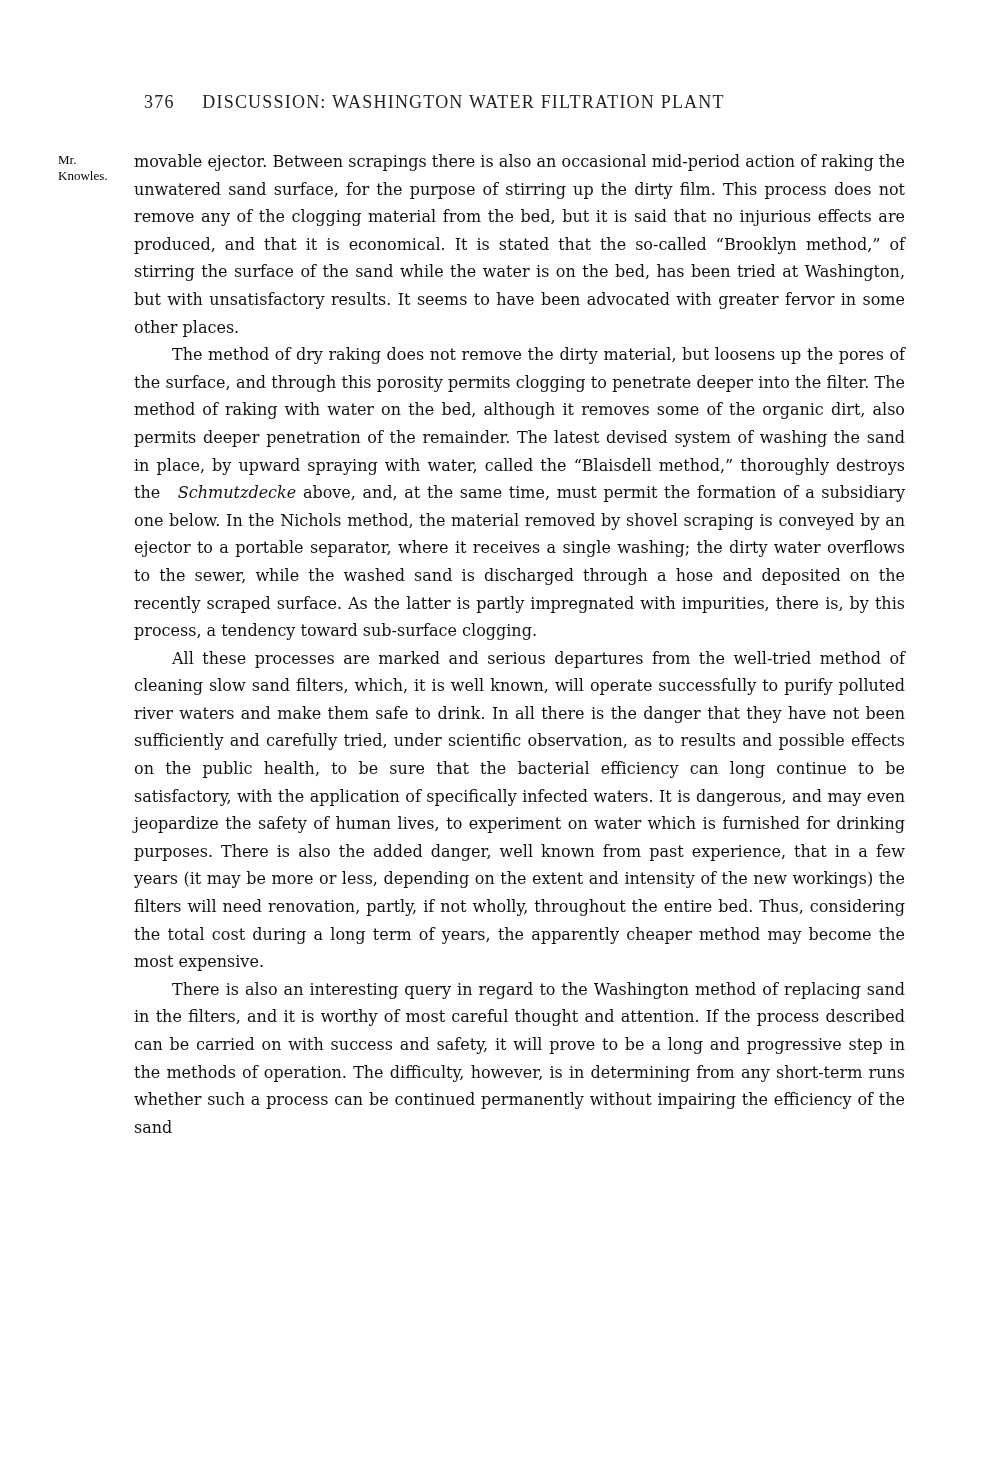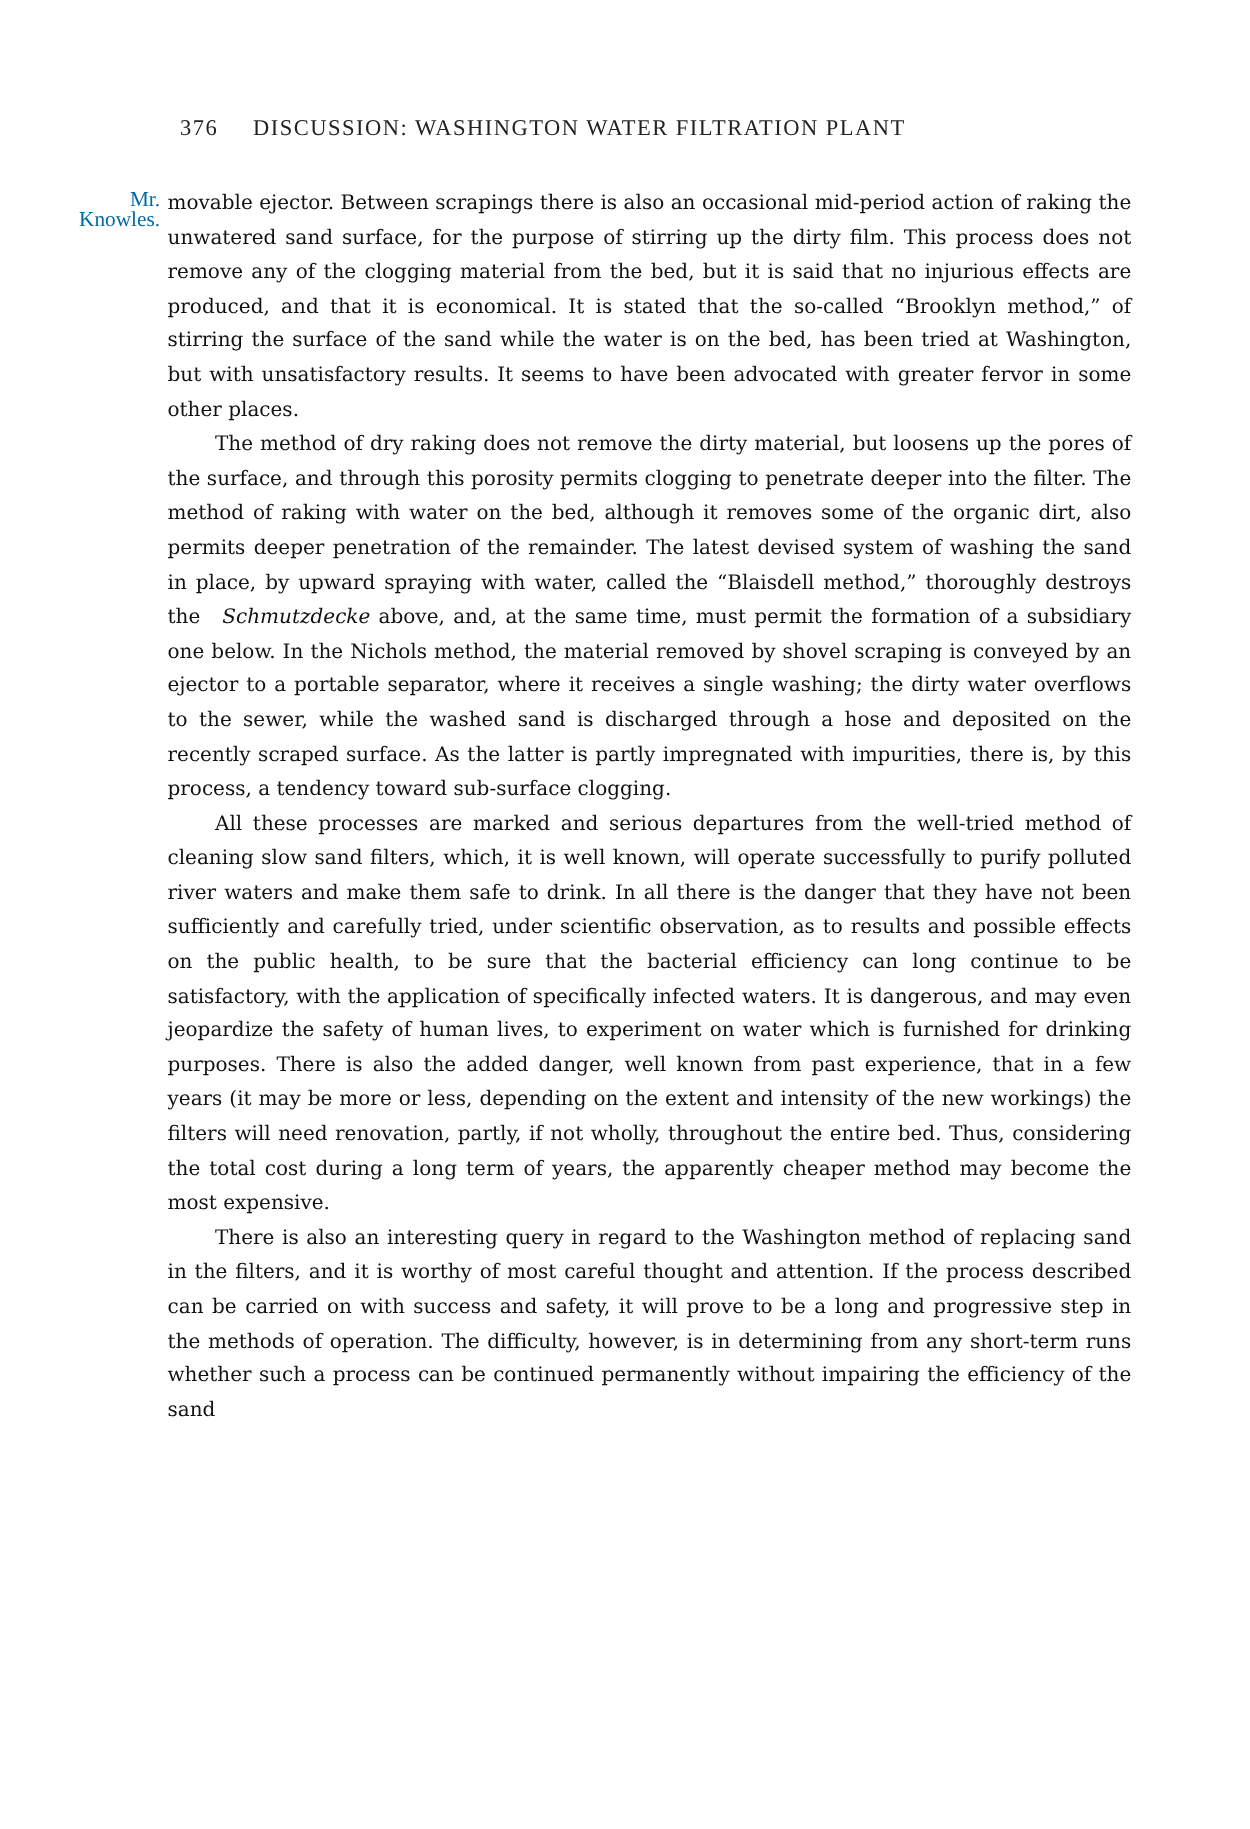--- a/index.html
+++ b/index.html
@@ -6,22 +6,22 @@
   body { width: 1000px; height: 1463px; position: relative; overflow: hidden; }
   .page { position: absolute; left: 0; top: 0; width: 804px; height: 1463px; padding-left: 32px; }
   .running-head {
     position: absolute; top: 92px; left: 144px; width: 760px;
     font-family: "Liberation Serif", serif; font-size: 18px; color: #222;
     letter-spacing: 1.2px; white-space: nowrap;
   }
   .running-head .pg { margin-right: 22px; }
   .sidenote {
     position: absolute; left: 58px; top: 152px; width: 70px;
-    font-family: "Liberation Serif", serif; font-size: 17px; line-height: 16px;
-    color: #0369a1; text-align: right;
+    font-family: "Liberation Serif", serif; font-size: 13px; line-height: 16px;
+    color: #000000; text-align: left;
   }
   .sidenote span { display: block; }
   .body-text {
     position: absolute; left: 134px; top: 148px; width: 771px;
     font-family: "DejaVu Serif", serif; font-size: 16px; line-height: 27.6px;
     color: #111; text-align: justify; hyphens: none;
   }
   .body-text p { margin: 0; text-indent: 0; }
   .body-text p.indent { text-indent: 38px; }
   .body-text em { font-style: italic; margin-left: 11px; }

